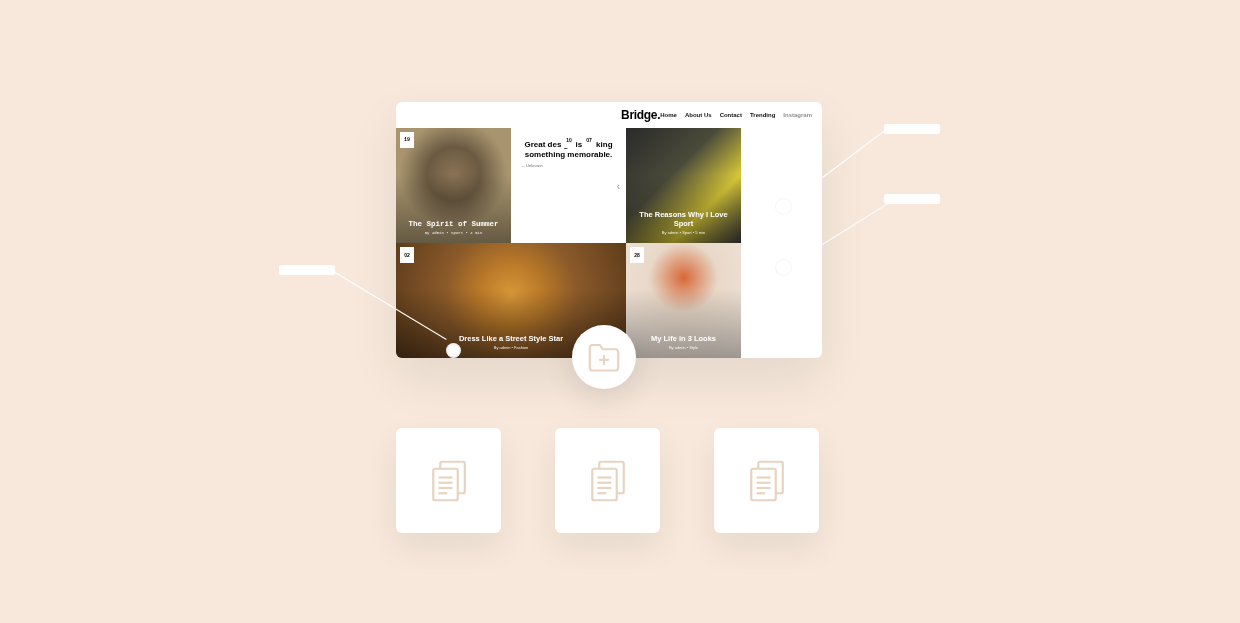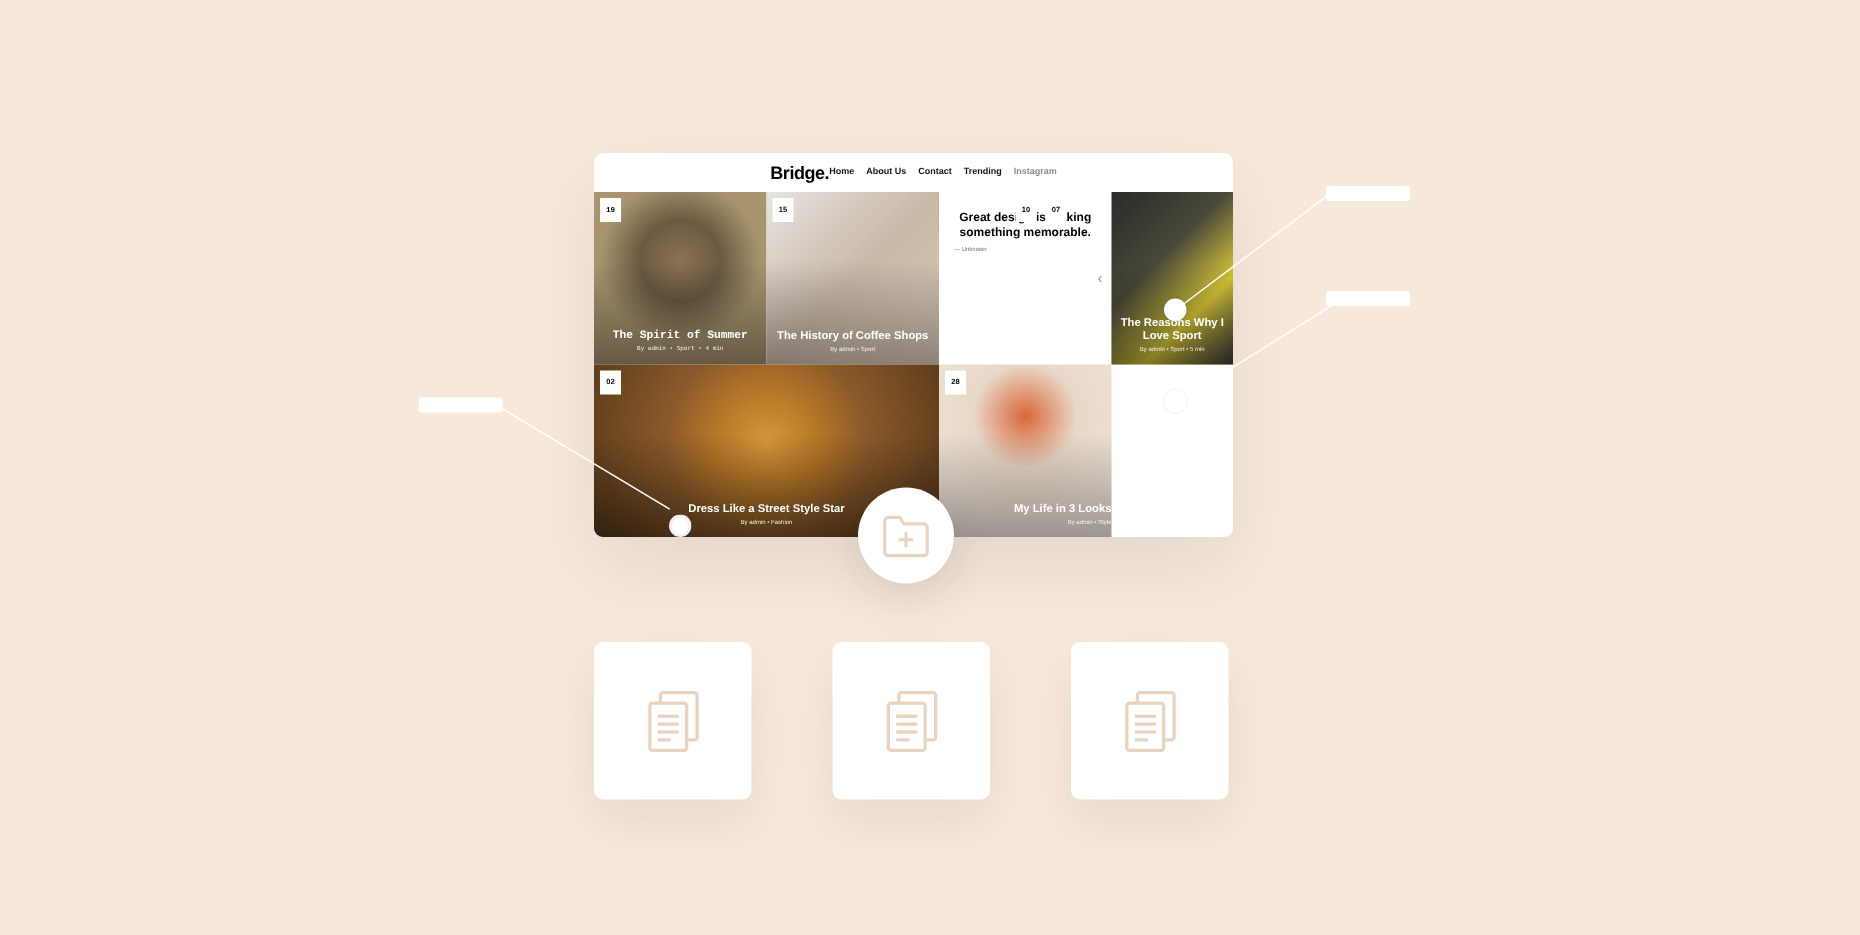--- a/index.html
+++ b/index.html
@@ -22,21 +22,21 @@
     background: #fff;
     border-radius: 6px;
     box-shadow: 0 20px 50px rgba(0,0,0,0.08);
     overflow: hidden;
   }
 
   .preview-header {
     height: 26px;
     display: flex;
     align-items: center;
-    justify-content: center;
+    justify-content: flex-end;
     padding: 0 10px;
   }
   .logo {
     font-weight: 800;
     font-size: 12px;
     letter-spacing: -0.3px;
   }
   .nav {
     display: flex;
     gap: 8px;
@@ -94,21 +94,21 @@
   .tile1 { background: linear-gradient(rgba(0,0,0,0) 40%, rgba(0,0,0,0.4)), radial-gradient(circle at 50% 40%, #8b7355 0%, #6b5a42 30%, #a8956f 60%); font-family: Liberation Mono, monospace; }
   .tile2 { background: linear-gradient(rgba(0,0,0,0) 40%, rgba(0,0,0,0.35)), linear-gradient(135deg, #e8e4e0 0%, #c8b8a8 50%, #d8c8b8 100%); }
   .tile3 { background: #fff; color: #000; justify-content: flex-start; align-items: flex-start; padding: 12px 10px; }
   .tile3 .quote { font-size: 8px; font-weight: 800; line-height: 1.25; }
   .tile3 .quote-by { font-size: 4px; margin-top: 3px; opacity: 0.6; }
   .tile3 .arrow { position: absolute; right: 6px; top: 50%; transform: translateY(-50%); font-size: 10px; color: #999; }
   .tile3 .date-badge { left: auto; right: 48px; }
 
   .tile4 { background: linear-gradient(rgba(0,0,0,0) 40%, rgba(0,0,0,0.4)), linear-gradient(135deg, #2a2a2a 0%, #4a4a3a 40%, #d8c838 70%, #3a3a3a 100%); }
   .tile5 { background: linear-gradient(rgba(0,0,0,0) 40%, rgba(0,0,0,0.45)), radial-gradient(circle at 50% 45%, #d89838 0%, #b87828 25%, #8b5a2a 50%, #5a3a1a 100%); grid-column: 1 / 3; }
-  .tile6 { background: linear-gradient(rgba(0,0,0,0) 40%, rgba(0,0,0,0.35)), radial-gradient(circle at 50% 30%, #d86838 0%, #e8d8c8 35%, #f0e8e0 100%); align-items: flex-end; }
+  .tile6 { background: linear-gradient(rgba(0,0,0,0) 40%, rgba(0,0,0,0.35)), radial-gradient(circle at 50% 30%, #d86838 0%, #e8d8c8 35%, #f0e8e0 100%); }
   .tile7 { background: linear-gradient(rgba(0,0,0,0) 30%, rgba(0,0,0,0.5)), linear-gradient(135deg, #1a0a2a 0%, #3a1a4a 40%, #d84888 60%, #2a0a3a 100%); }
 
   .center-dot {
     position: absolute;
     width: 15px;
     height: 15px;
     background: #fff;
     border: 2px solid rgba(0,0,0,0.06);
     border-radius: 50%;
     top: calc(50% + 42px);
@@ -215,27 +215,20 @@
   <div class="grid">
 
     <div class="tile tile1">
       <div class="date-badge">
           <span>19</span>
         </div>
       <div class="tile-title">The Spirit of Summer</div>
       <div class="tile-meta">By admin  •  Sport  •  4 min</div>
     </div>
 
-    <div class="tile tile2">
-      <div class="date-badge">
-          <span>15</span>
-        </div>
-      <div class="tile-title">The History of Coffee Shops</div>
-      <div class="tile-meta">By admin  •  Sport</div>
-    </div>
 
     <div class="tile tile3">
       <div class="date-badge" style="left:auto;right:50px;">
           <span>10</span>
         </div>
       <div class="date-badge" style="left:auto;right:30px;">
           <span>07</span>
         </div>
       <div class="quote">Great design is making something memorable.</div>
       <div class="quote-by">— Unknown</div>

